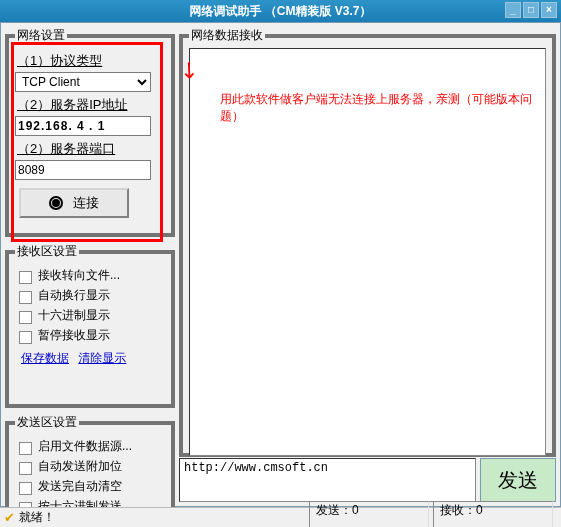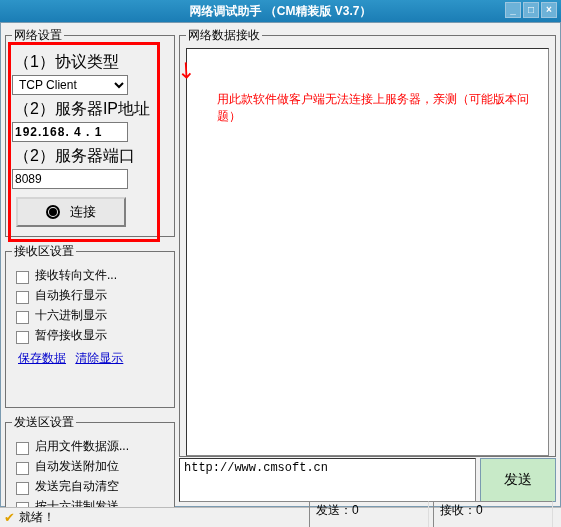--- a/index.html
+++ b/index.html
@@ -17,33 +17,33 @@
   background: #6db2d8; color: #fff; font-size: 10px; line-height: 14px; text-align: center;
   cursor: pointer;
 }
 
 .client {
   position: absolute; left: 0; right: 0; top: 22px; bottom: 20px;
   border: 1px solid #7a9ab0; background: #f0f0f0;
 }
 
 fieldset {
-  border: 1px solid #737373; background: #f0f0f0;
+  border: 4px solid #737373; background: #f0f0f0;
   padding: 4px 6px 6px 6px; margin: 0;
 }
 legend { font-size: 12px; padding: 0 2px; color: #000; }
 
 .left-col { position: absolute; left: 4px; top: 4px; width: 170px; bottom: 4px; }
 .right-col { position: absolute; left: 178px; right: 4px; top: 4px; bottom: 4px; }
 
 .net-set { position: relative; height: 210px; }
 .redbox { position: absolute; left: 2px; top: -2px; width: 152px; height: 200px; border: 3px solid #ff0000; pointer-events: none; }
-.lbl { font-size: 16px; margin: 4px 0 2px 2px; }
+.lbl { font-size: 13px; margin: 4px 0 2px 2px; text-decoration: underline; }
 select, input[type=text] {
-  width: 116px; height: 20px; font-size: 12px;
+  width: 136px; height: 20px; font-size: 12px;
   border: 1px solid #7a7a7a; background: #fff; padding: 1px 2px;
   font-family: inherit;
 }
 .ip-val { font-family: "Courier New", monospace; font-weight: bold; letter-spacing: 1px; }
 .connect-btn {
   width: 110px; height: 30px; margin: 8px 0 0 4px;
   background: #e8e8e8; border: 2px outset #d4d4d4; cursor: pointer;
   display: flex; align-items: center; justify-content: center; gap: 10px;
   font-size: 13px;
 }
@@ -75,21 +75,21 @@
 
 .send-bar { position: absolute; left: 0; right: 0; bottom: 0; height: 44px; display: flex; }
 .send-input {
   flex: 1; height: 44px; border: 1px inset #888; background: #fff;
   font-family: "Courier New", monospace; font-size: 12px;
   padding: 2px 4px; resize: none;
 }
 .send-btn {
   width: 76px; height: 44px; margin-left: 4px;
   background: #c8eac8; border: 1px solid #7a9ab0; cursor: pointer;
-  font-size: 14px;
+  font-size: 20px;
 }
 
 .statusbar {
   position: absolute; left: 0; right: 0; bottom: 0; height: 20px;
   display: flex; align-items: center; font-size: 12px;
   border-top: 1px solid #bbb; background: #f0f0f0; padding: 0 4px;
 }
 .statusbar .cell { border: 1px inset #ddd; padding: 1px 6px; margin-right: 4px; height: 34px; line-height: 14px; }
 .statusbar .grow { flex: 1; border: none; }
 .statusbar .ready-ico { color: #e0a000; font-size: 13px; margin-right: 4px; }

